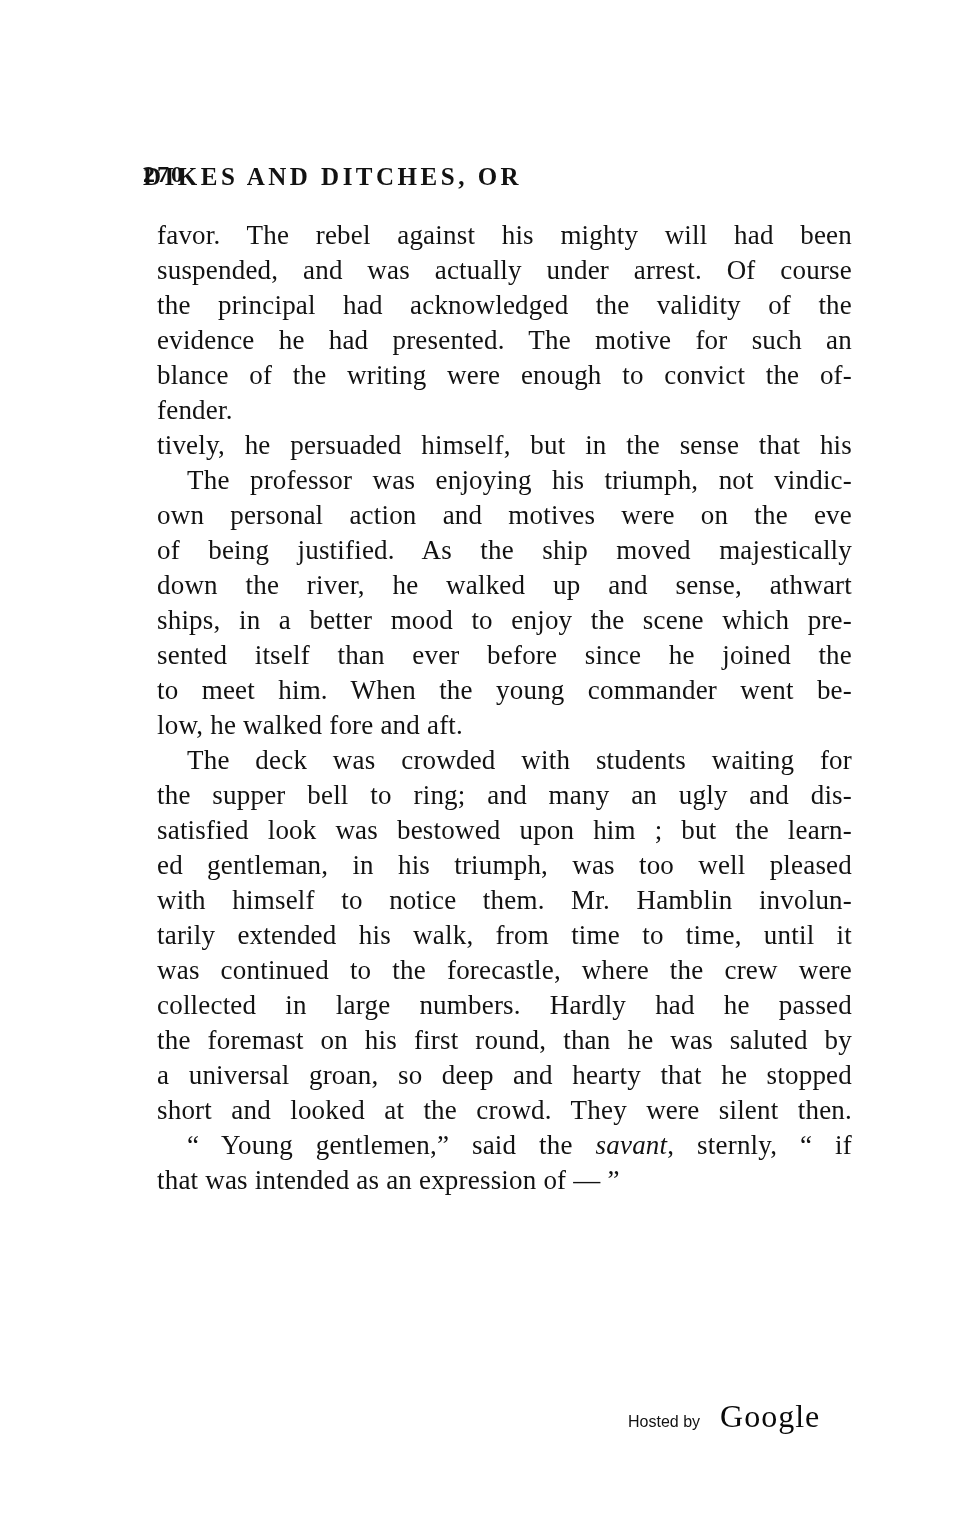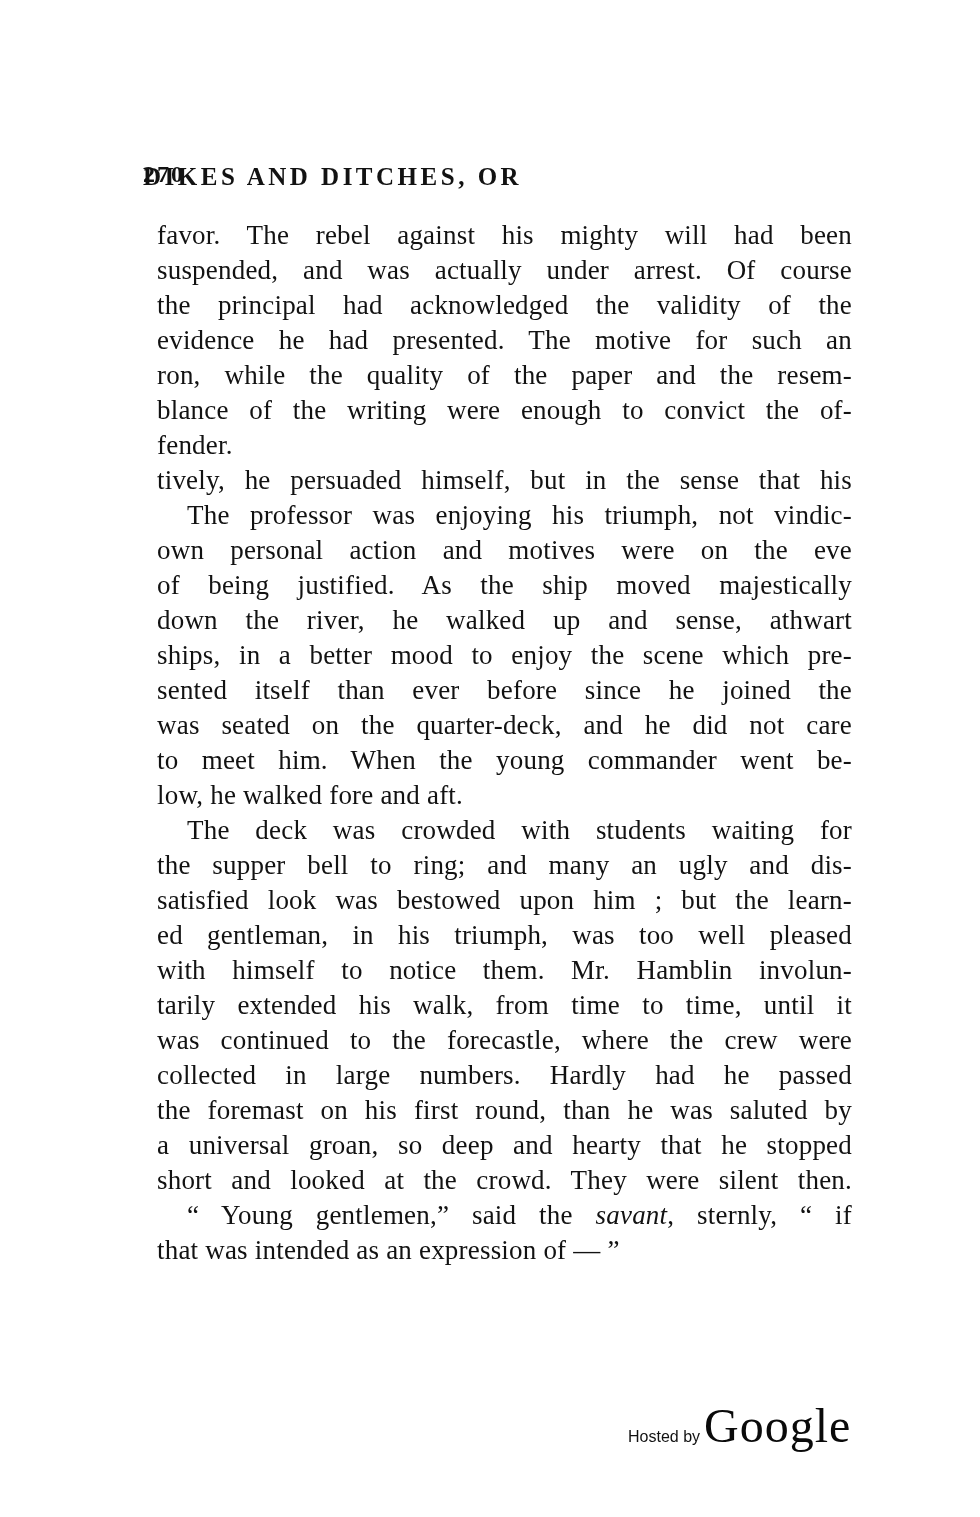--- a/index.html
+++ b/index.html
@@ -70,52 +70,50 @@
     display: flex;
     align-items: baseline;
   }
   .hosted-by {
     font-family: "Liberation Sans", sans-serif;
     font-size: 16px;
     color: #111;
   }
   .google-logo {
     font-family: "Liberation Serif", serif;
-    font-size: 48px;
+    font-size: 32px;
     letter-spacing: 1px;
     color: #0a0a0a;
-    margin-left: 4px;
+    margin-left: 20px;
   }
 </style>
 </head>
 <body>
 
 <div class="scan-page">
 
   <div class="running-header">
     <span class="page-number">270</span>
     <span class="header-title">DIKES AND DITCHES, OR</span>
   </div>
 
   <div class="body-text">
       <div class="line">favor.  The rebel against his mighty will had been</div>
       <div class="line">suspended, and was actually under arrest.  Of course</div>
       <div class="line">the principal had acknowledged the validity of the</div>
       <div class="line">evidence he had presented.  The motive for such an</div>
-      <div class="line">ron, while the quality of the paper and the resem-</div>
       <div class="line">blance of the writing were enough to convict the of-</div>
       <div class="line end">fender.</div>
       <div class="line">tively, he persuaded himself, but in the sense that his</div>
       <div class="line indent">The professor was enjoying his triumph, not vindic-</div>
       <div class="line">own personal action and motives were on the eve</div>
       <div class="line">of being justified.  As the ship moved majestically</div>
       <div class="line">down the river, he walked up and sense, athwart</div>
       <div class="line">ships, in a better mood to enjoy the scene which pre-</div>
       <div class="line">sented itself than ever before since he joined the</div>
-      <div class="line">was seated on the quarter-deck, and he did not care</div>
       <div class="line">to meet him.  When the young commander went be-</div>
       <div class="line end">low, he walked fore and aft.</div>
       <div class="line indent">The deck was crowded with students waiting for</div>
       <div class="line">the supper bell to ring; and many an ugly and dis-</div>
       <div class="line">satisfied look was bestowed upon him ; but the learn-</div>
       <div class="line">ed gentleman, in his triumph, was too well pleased</div>
       <div class="line">with himself to notice them.  Mr. Hamblin involun-</div>
       <div class="line">tarily extended his walk, from time to time, until it</div>
       <div class="line">was continued to the forecastle, where the crew were</div>
       <div class="line">collected in large numbers.  Hardly had he passed</div>

